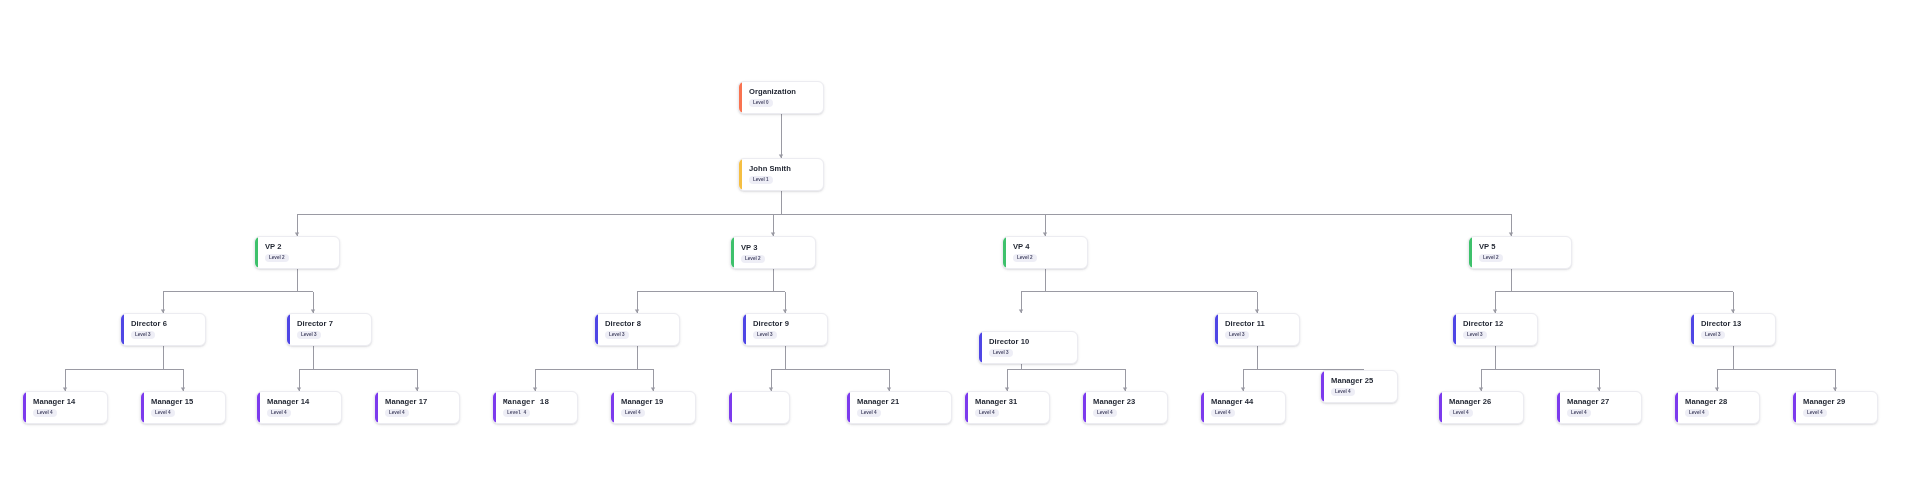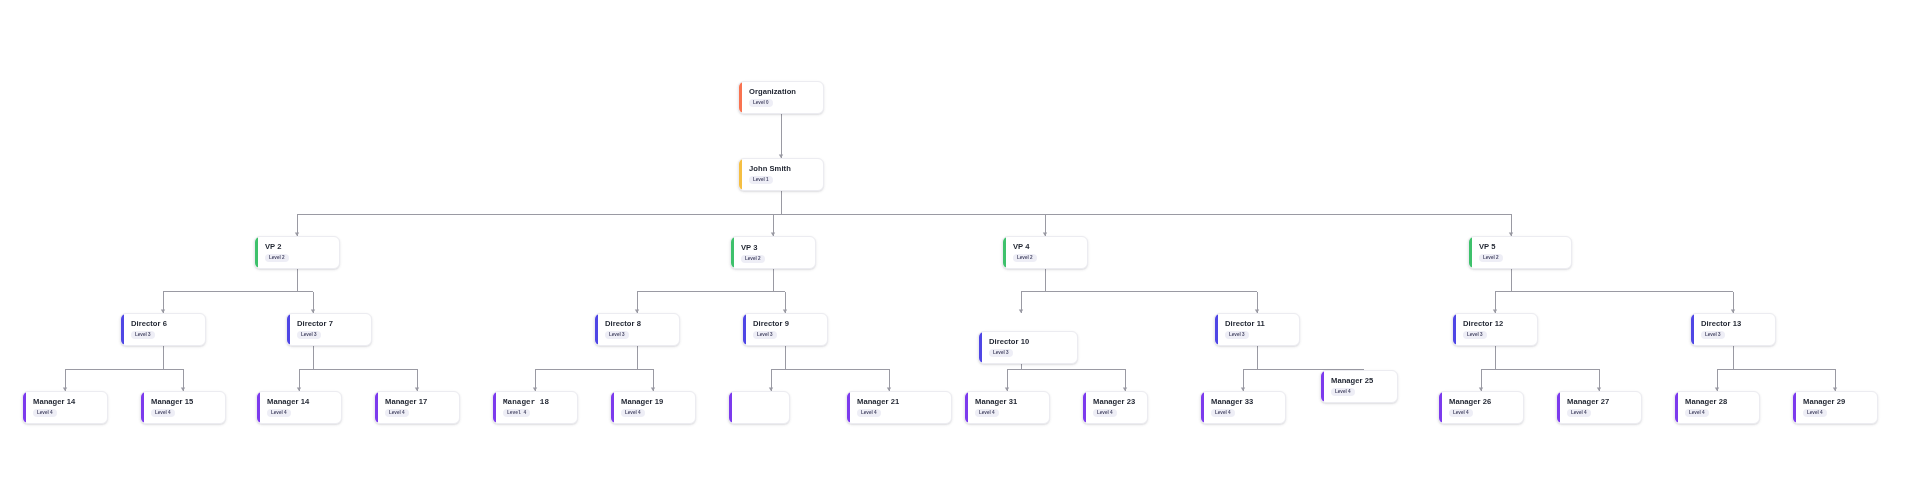--- a/index.html
+++ b/index.html
@@ -279,28 +279,28 @@
       <div class="node" style="left: 846px; top: 391px; width: 106px; height: 33px;">
         <div class="node-accent" style="background: rgb(124, 58, 237);"></div>
         <div class="node-title">Manager 21</div>
         <span class="node-badge">Level 4</span>
       </div>
       <div class="node" style="left: 964px; top: 391px; width: 86px; height: 33px;">
         <div class="node-accent" style="background: rgb(124, 58, 237);"></div>
         <div class="node-title">Manager 31</div>
         <span class="node-badge">Level 4</span>
       </div>
-      <div class="node" style="left: 1082px; top: 391px; width: 66px; height: 33px;">
+      <div class="node" style="left: 1082px; top: 391px; width: 86px; height: 33px;">
         <div class="node-accent" style="background: rgb(124, 58, 237);"></div>
         <div class="node-title">Manager 23</div>
         <span class="node-badge">Level 4</span>
       </div>
       <div class="node" style="left: 1200px; top: 391px; width: 86px; height: 33px;">
         <div class="node-accent" style="background: rgb(124, 58, 237);"></div>
-        <div class="node-title">Manager 33</div>
+        <div class="node-title">Manager 44</div>
         <span class="node-badge">Level 4</span>
       </div>
       <div class="node" style="left: 1320px; top: 370px; width: 78px; height: 33px;">
         <div class="node-accent" style="background: rgb(124, 58, 237);"></div>
         <div class="node-title">Manager 25</div>
         <span class="node-badge">Level 4</span>
       </div>
       <div class="node" style="left: 1438px; top: 391px; width: 86px; height: 33px; text-align: right;">
         <div class="node-accent" style="background: rgb(124, 58, 237);"></div>
         <div class="node-title">Manager 26</div>

